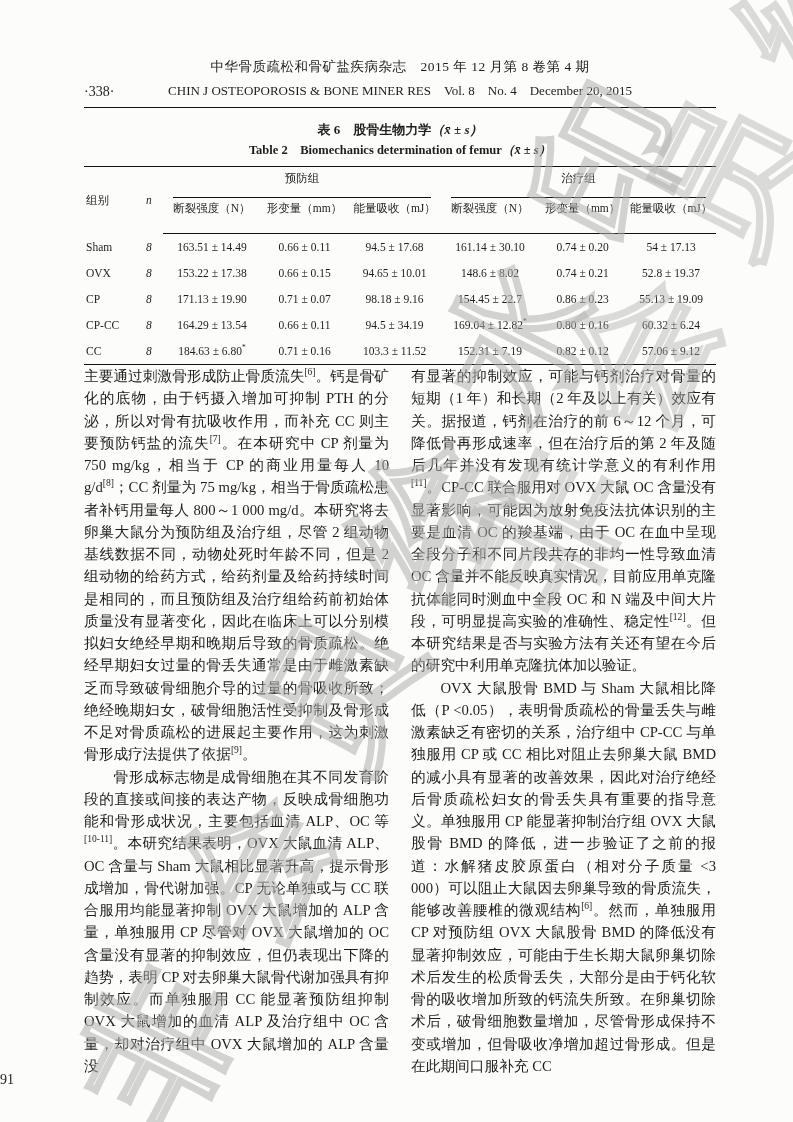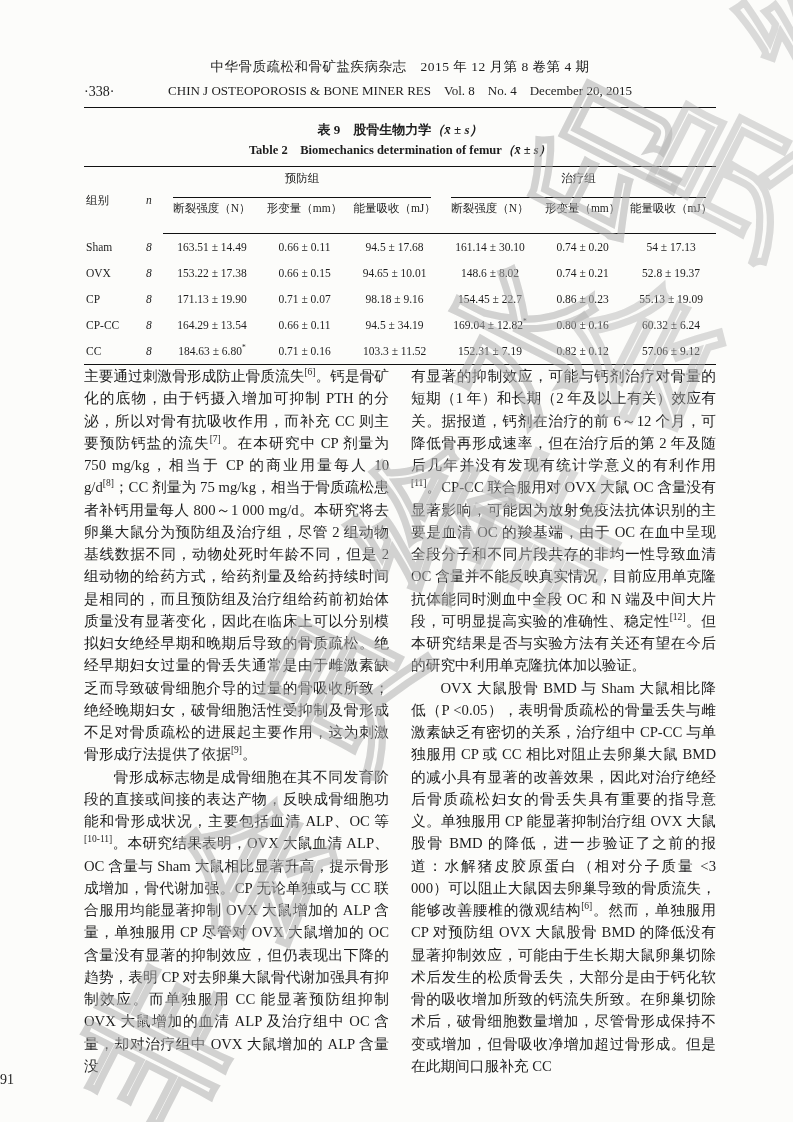--- a/index.html
+++ b/index.html
@@ -71,21 +71,21 @@
 
   <div class="content">
 
     <div class="jhead">
       <div class="cn">中华骨质疏松和骨矿盐疾病杂志　2015 年 12 月第 8 卷第 4 期</div>
       <div class="en">CHIN J OSTEOPOROSIS &amp; BONE MINER RES　Vol. 8　No. 4　December 20, 2015</div>
       <div class="pageno">·338·</div>
     </div>
     <hr class="head-rule">
 
-    <div class="tbl-title"><span>表 9　股骨生物力学</span><span class="stat">（x̄ ± s）</span></div>
+    <div class="tbl-title"><span>表 6　股骨生物力学</span><span class="stat">（x̄ ± s）</span></div>
     <div class="tbl-title-en"><span>Table 2　Biomechanics determination of femur</span><span class="stat">（x̄ ± s）</span></div>
 
     <table class="biotab">
       <colgroup>
         <col style="width:8%">
           <col style="width:4.5%">
         <col style="width:15.5%">
           <col style="width:13.8%">
           <col style="width:14.7%">
         <col style="width:15.5%">

